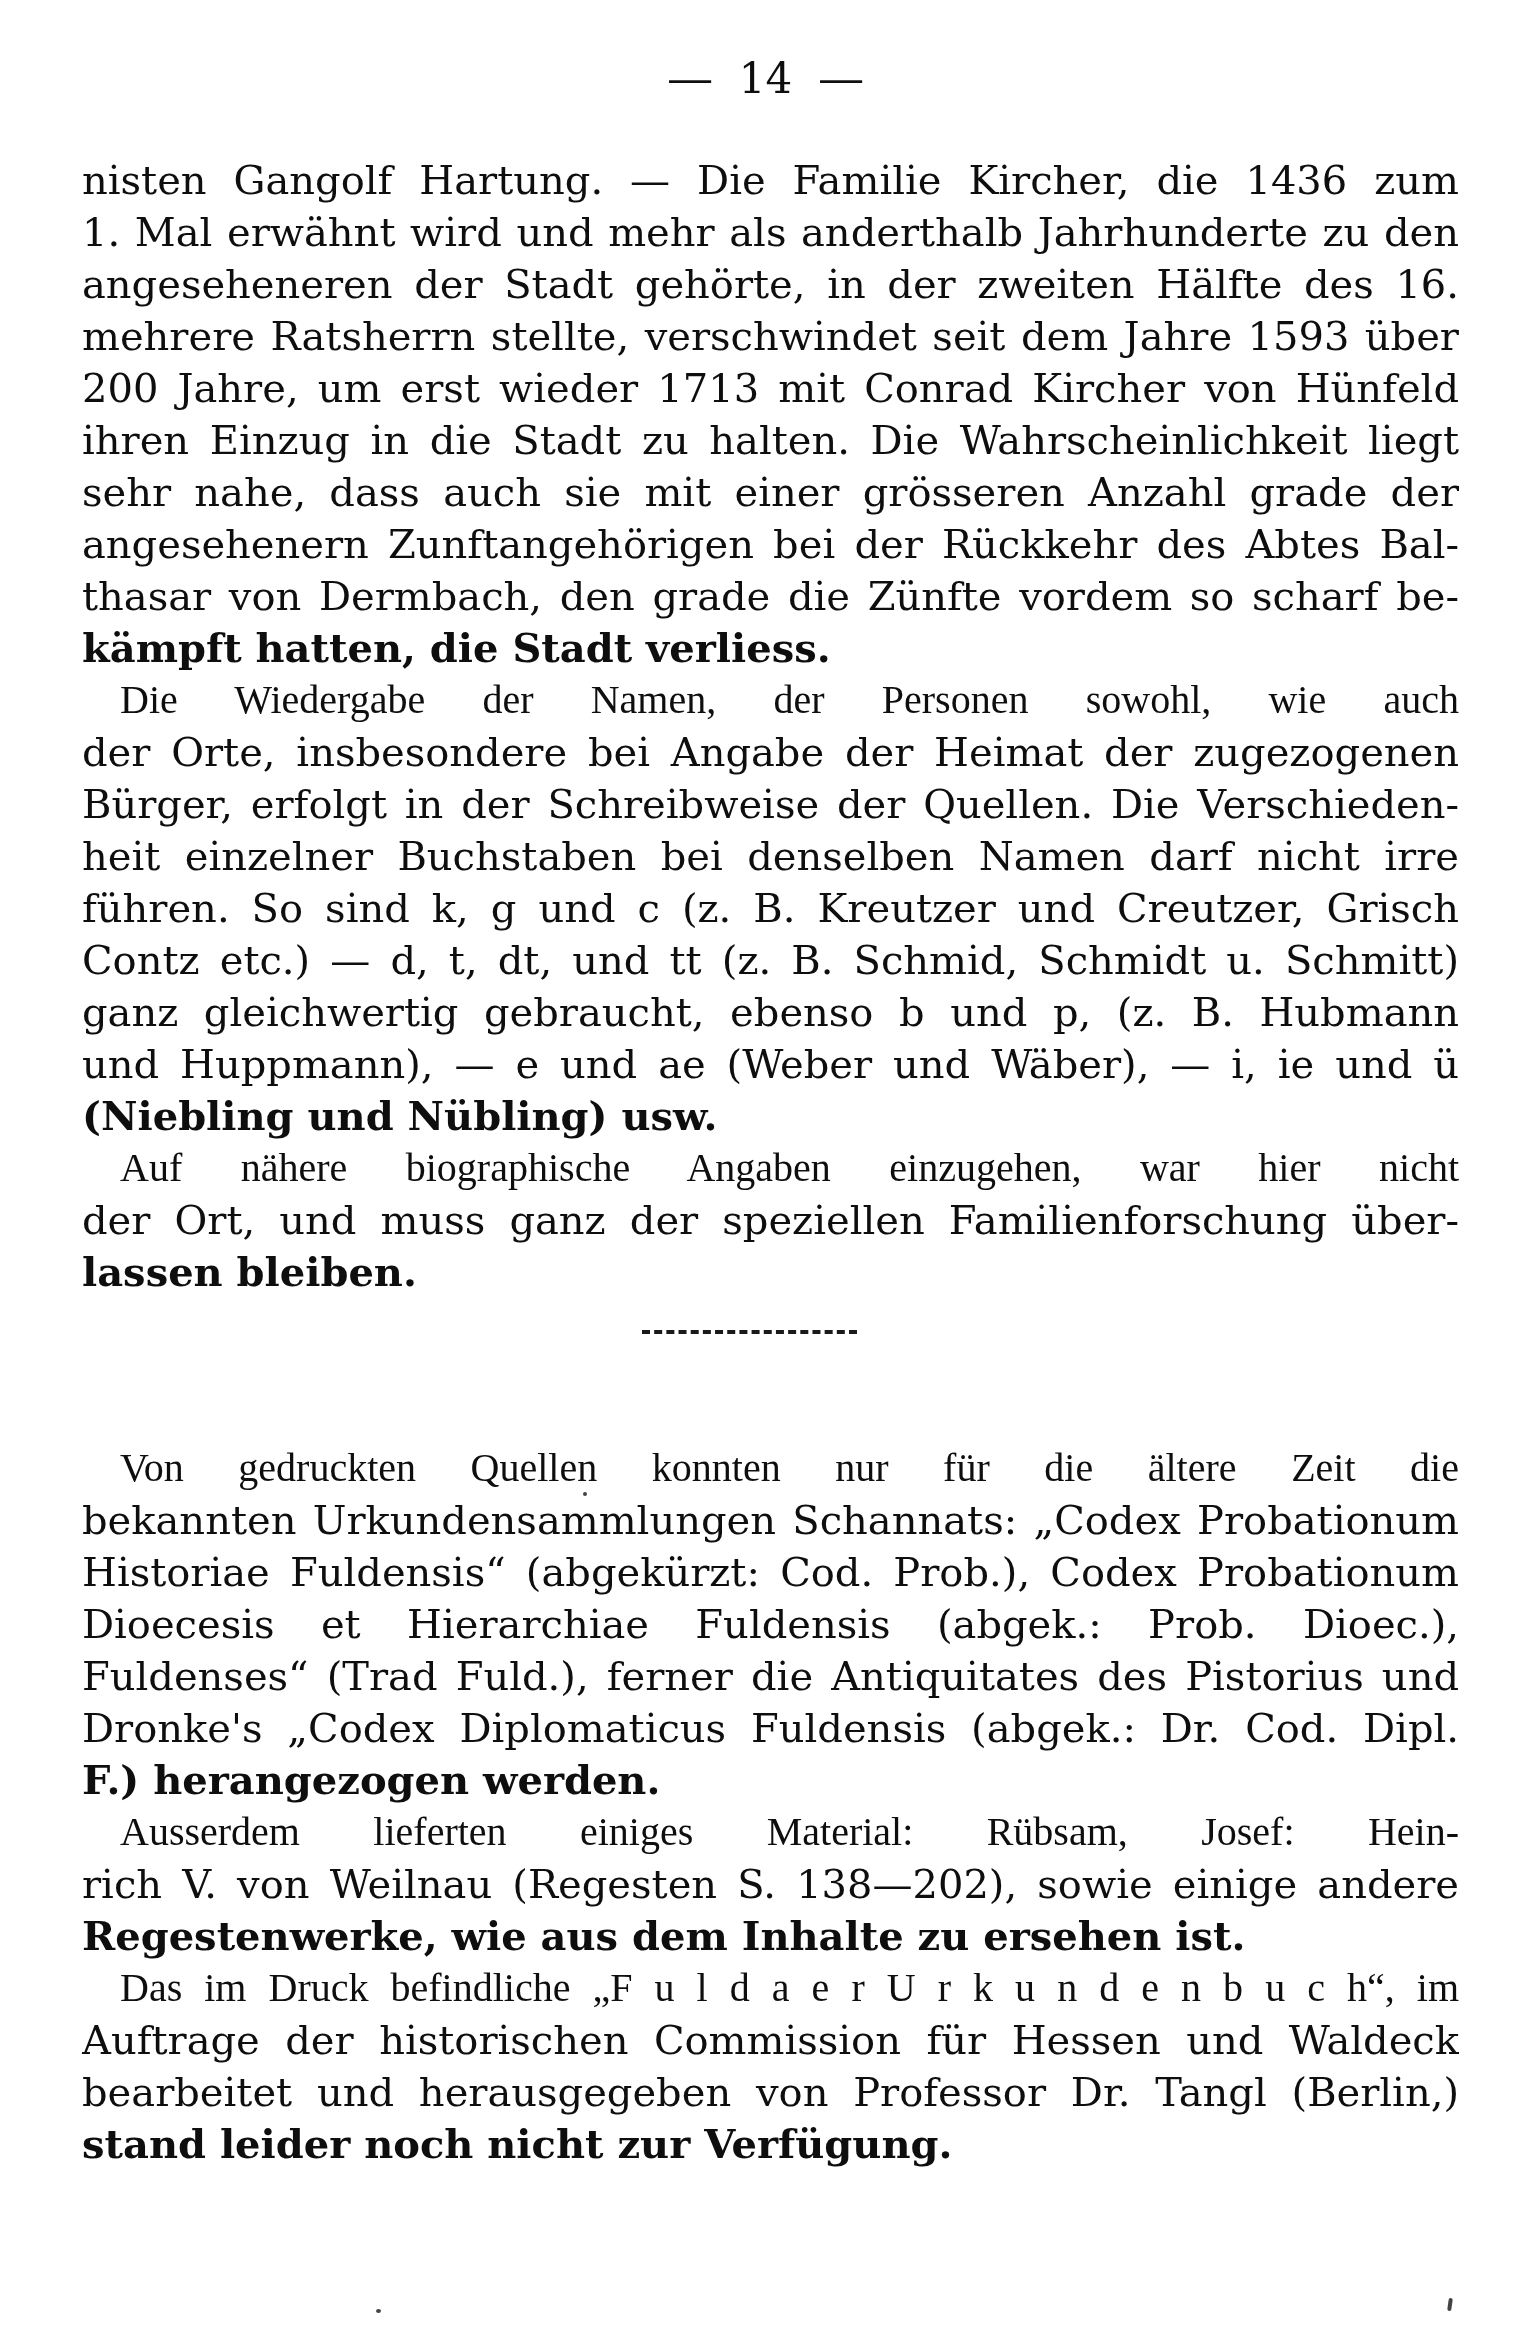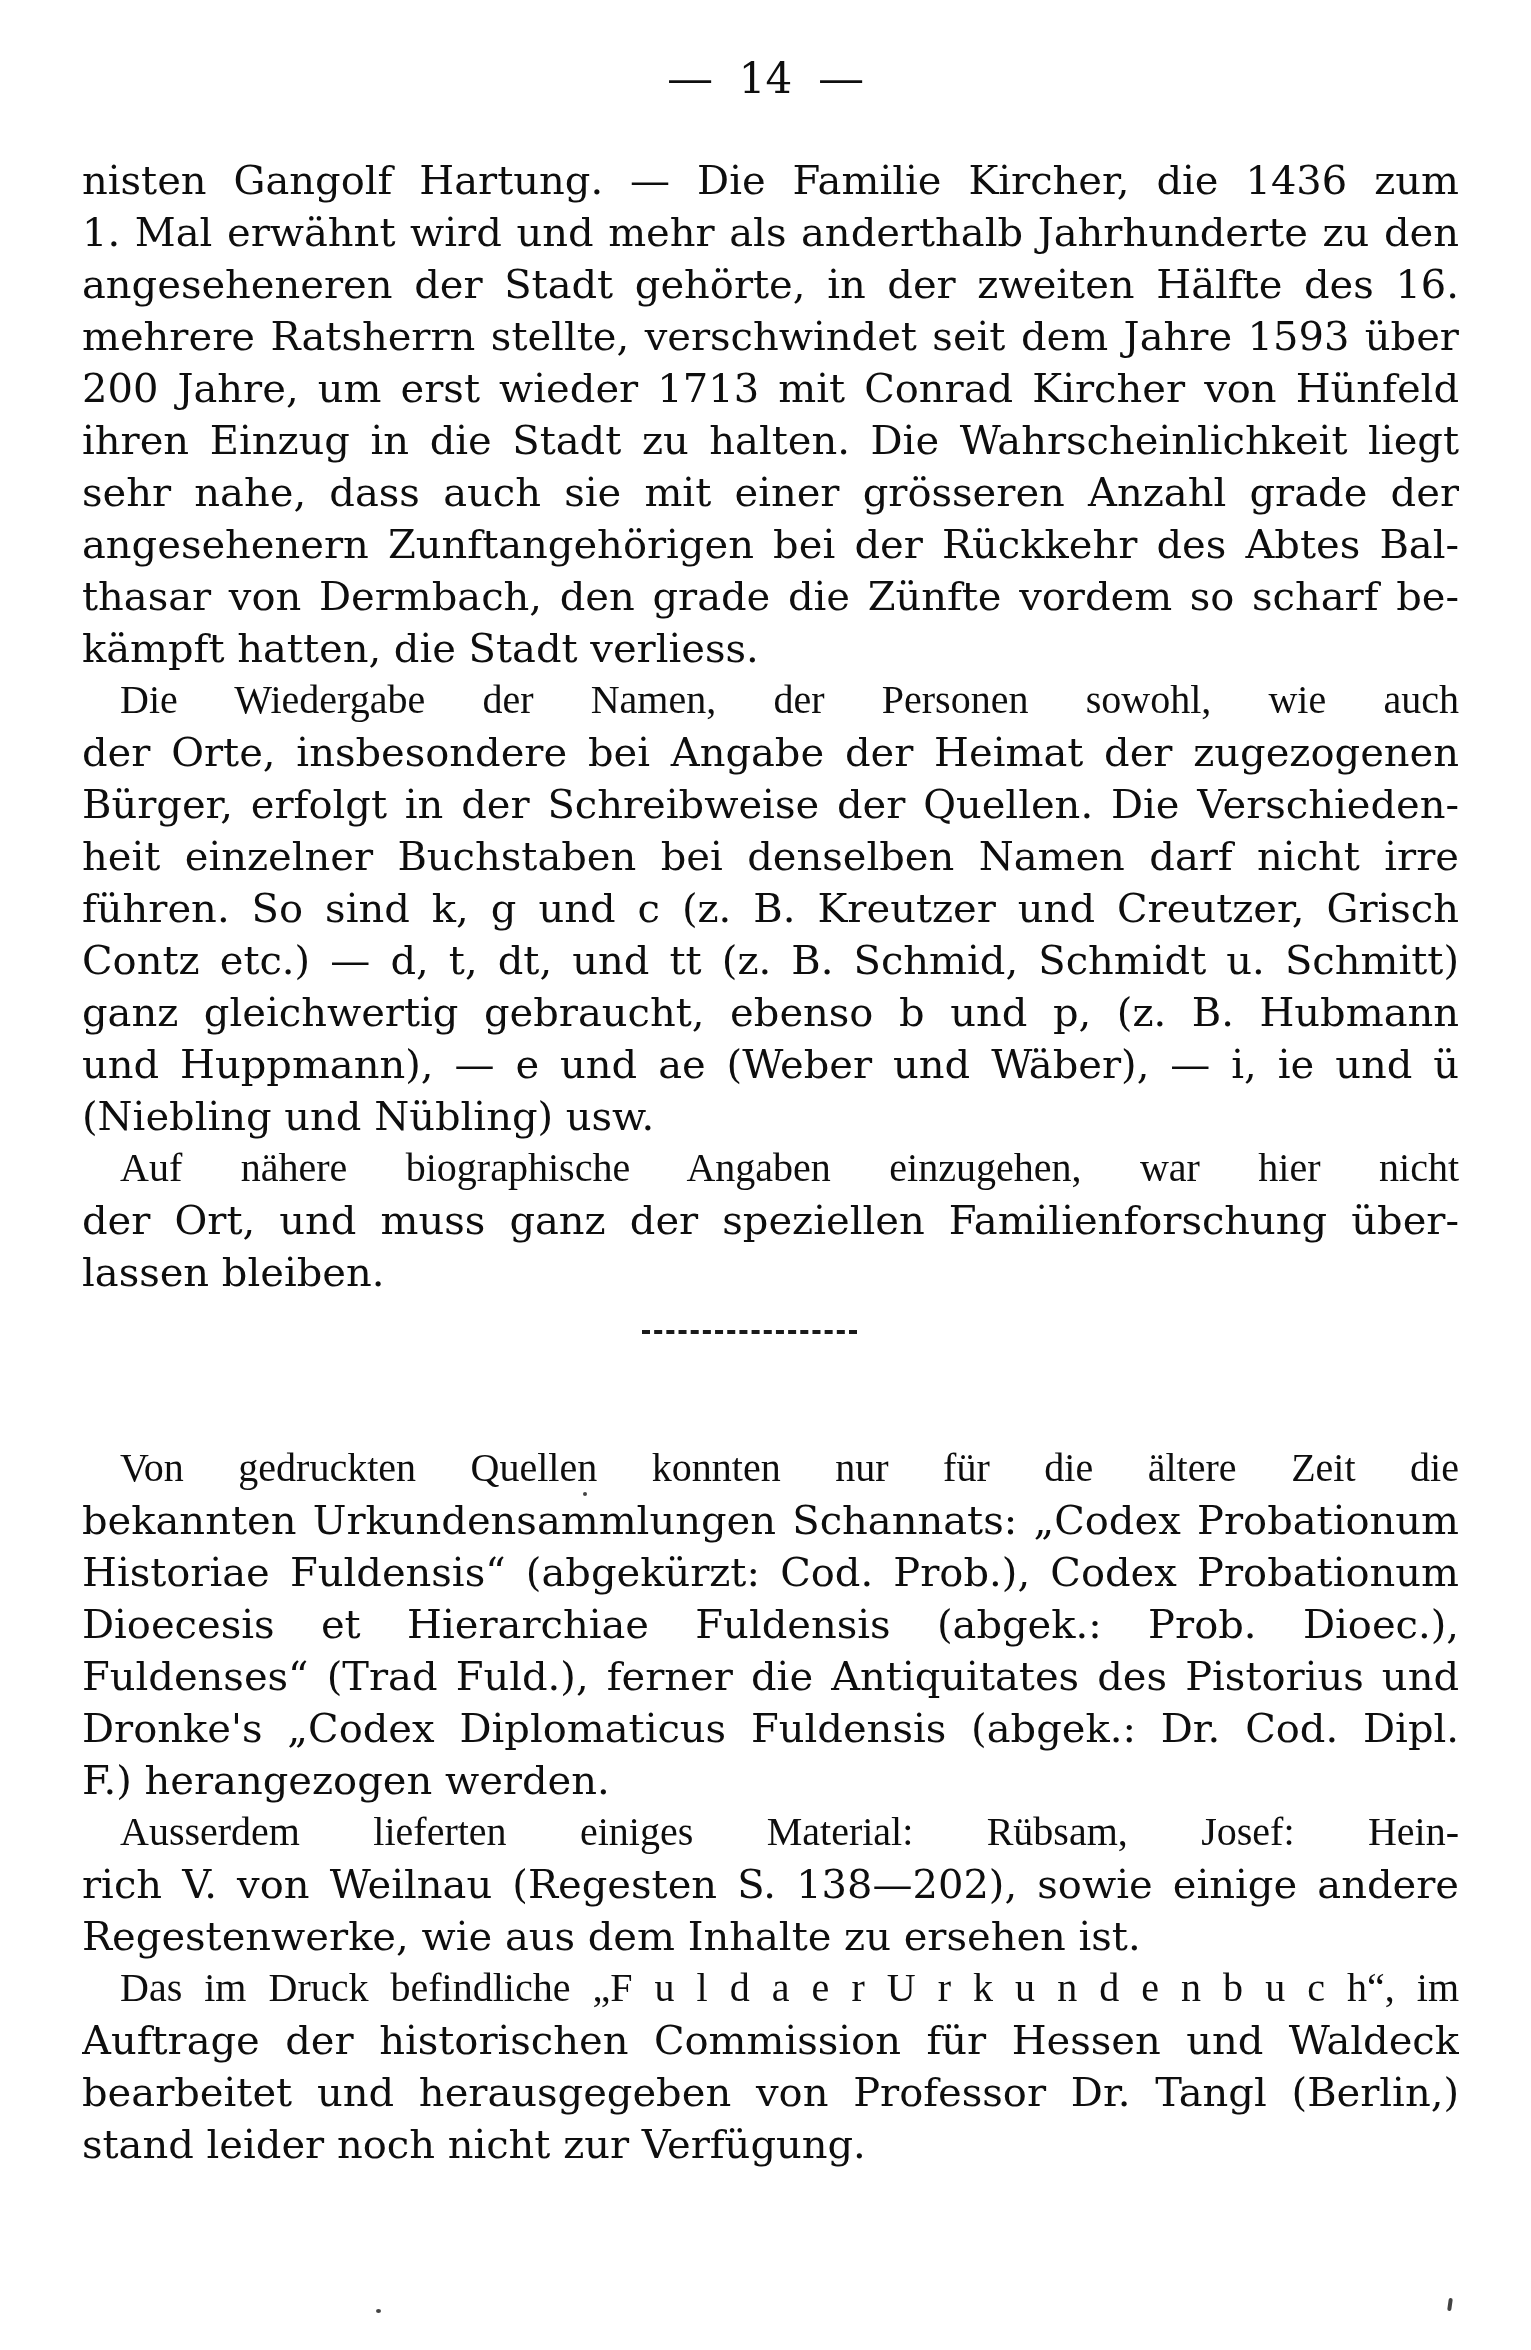--- a/index.html
+++ b/index.html
@@ -36,20 +36,21 @@
   .line {
     height: 52px;
     overflow: hidden;
     text-align: justify;
     text-align-last: justify;
     white-space: normal;
   }
   .line.last {
     text-align: left;
     text-align-last: left;
+    font-weight: bold;
   }
   .line.indent { text-indent: 38px; font-family: Liberation Serif, serif; }
   .separator {
     height: 0;
     width: 215px;
     border-top: 4px dashed #1a1a1a;
     margin: 32px 0 108px 560px;
   }
   .speck {
     position: absolute;

